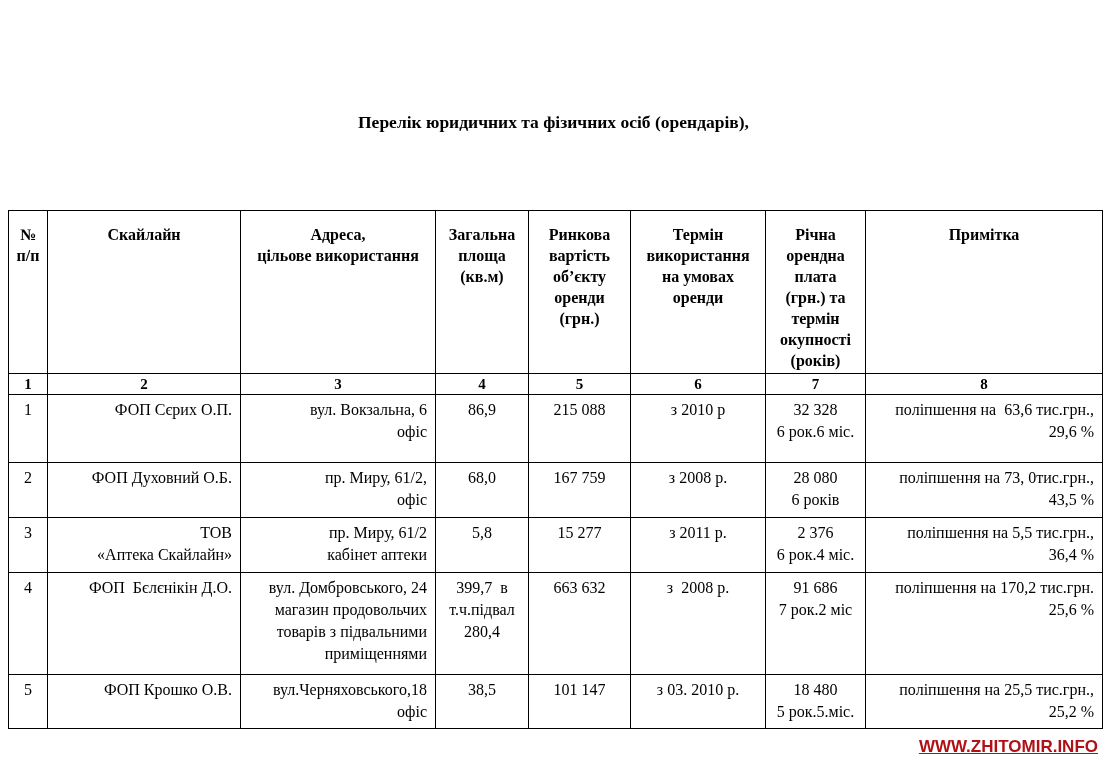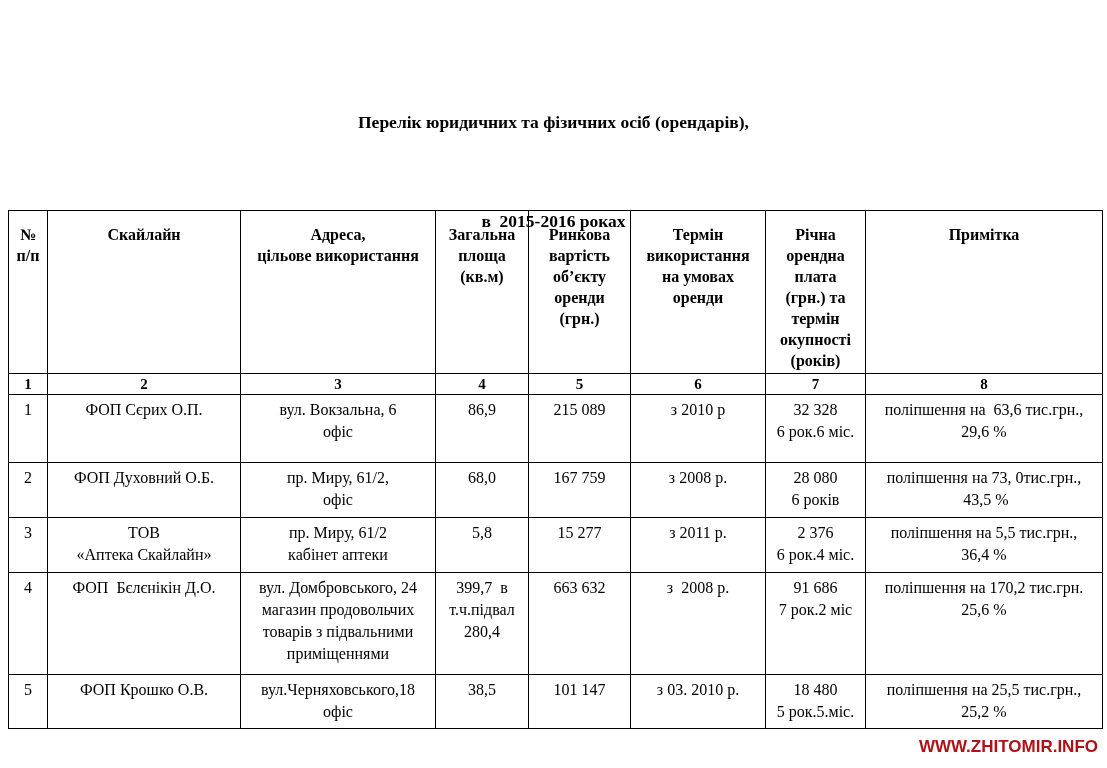--- a/index.html
+++ b/index.html
@@ -53,45 +53,45 @@
     padding: 0;
     font-size: 15px;
     line-height: 19px;
     vertical-align: middle;
   }
   tbody td {
     padding: 4px 8px;
     line-height: 22px;
   }
   td.c-center { text-align: center; padding-left: 2px; padding-right: 2px; }
-  td.c-left   { text-align: center; }
+  td.c-left   { text-align: right; }
   tr.r1 { height: 68px; }
   tr.r2 { height: 55px; }
   tr.r3 { height: 55px; }
   tr.r4 { height: 102px; }
   tr.r5 { height: 54px; }
 
   
   .watermark {
     position: absolute;
     top: 737px; right: 9px;
     font-family: "Liberation Sans", sans-serif;
     font-weight: bold;
     font-size: 17px;
     letter-spacing: 0px;
+    text-decoration: underline;
   }
 </style>
 </head>
 <body>
 
 <div class="page">
 
   <div class="doc-title">
     <div>Перелік юридичних та фізичних осіб (орендарів),</div>
-    <div>в  2015-2016 роках</div>
   </div>
 
   <table class="main-table">
     <colgroup>
       <col style="width:39px">
       <col style="width:193px">
       <col style="width:195px">
       <col style="width:93px">
       <col style="width:102px">
       <col style="width:135px">
@@ -137,21 +137,21 @@
         <td>8</td>
       </tr>
     </thead>
     <tbody>
       <tr class="r1">
         <td class="c-center">1</td>
         <td class="c-left">ФОП Сєрих О.П.</td>
         <td class="c-left">вул. Вокзальна, 6
 офіс</td>
         <td class="c-center">86,9</td>
-        <td class="c-center">215 089</td>
+        <td class="c-center">215 088</td>
         <td class="c-center">з 2010 р</td>
         <td class="c-center">32 328
 6 рок.6 міс.</td>
         <td class="c-left">поліпшення на  63,6 тис.грн.,
 29,6 %</td>
       </tr>
       <tr class="r2">
         <td class="c-center">2</td>
         <td class="c-left">ФОП Духовний О.Б.</td>
         <td class="c-left">пр. Миру, 61/2,

